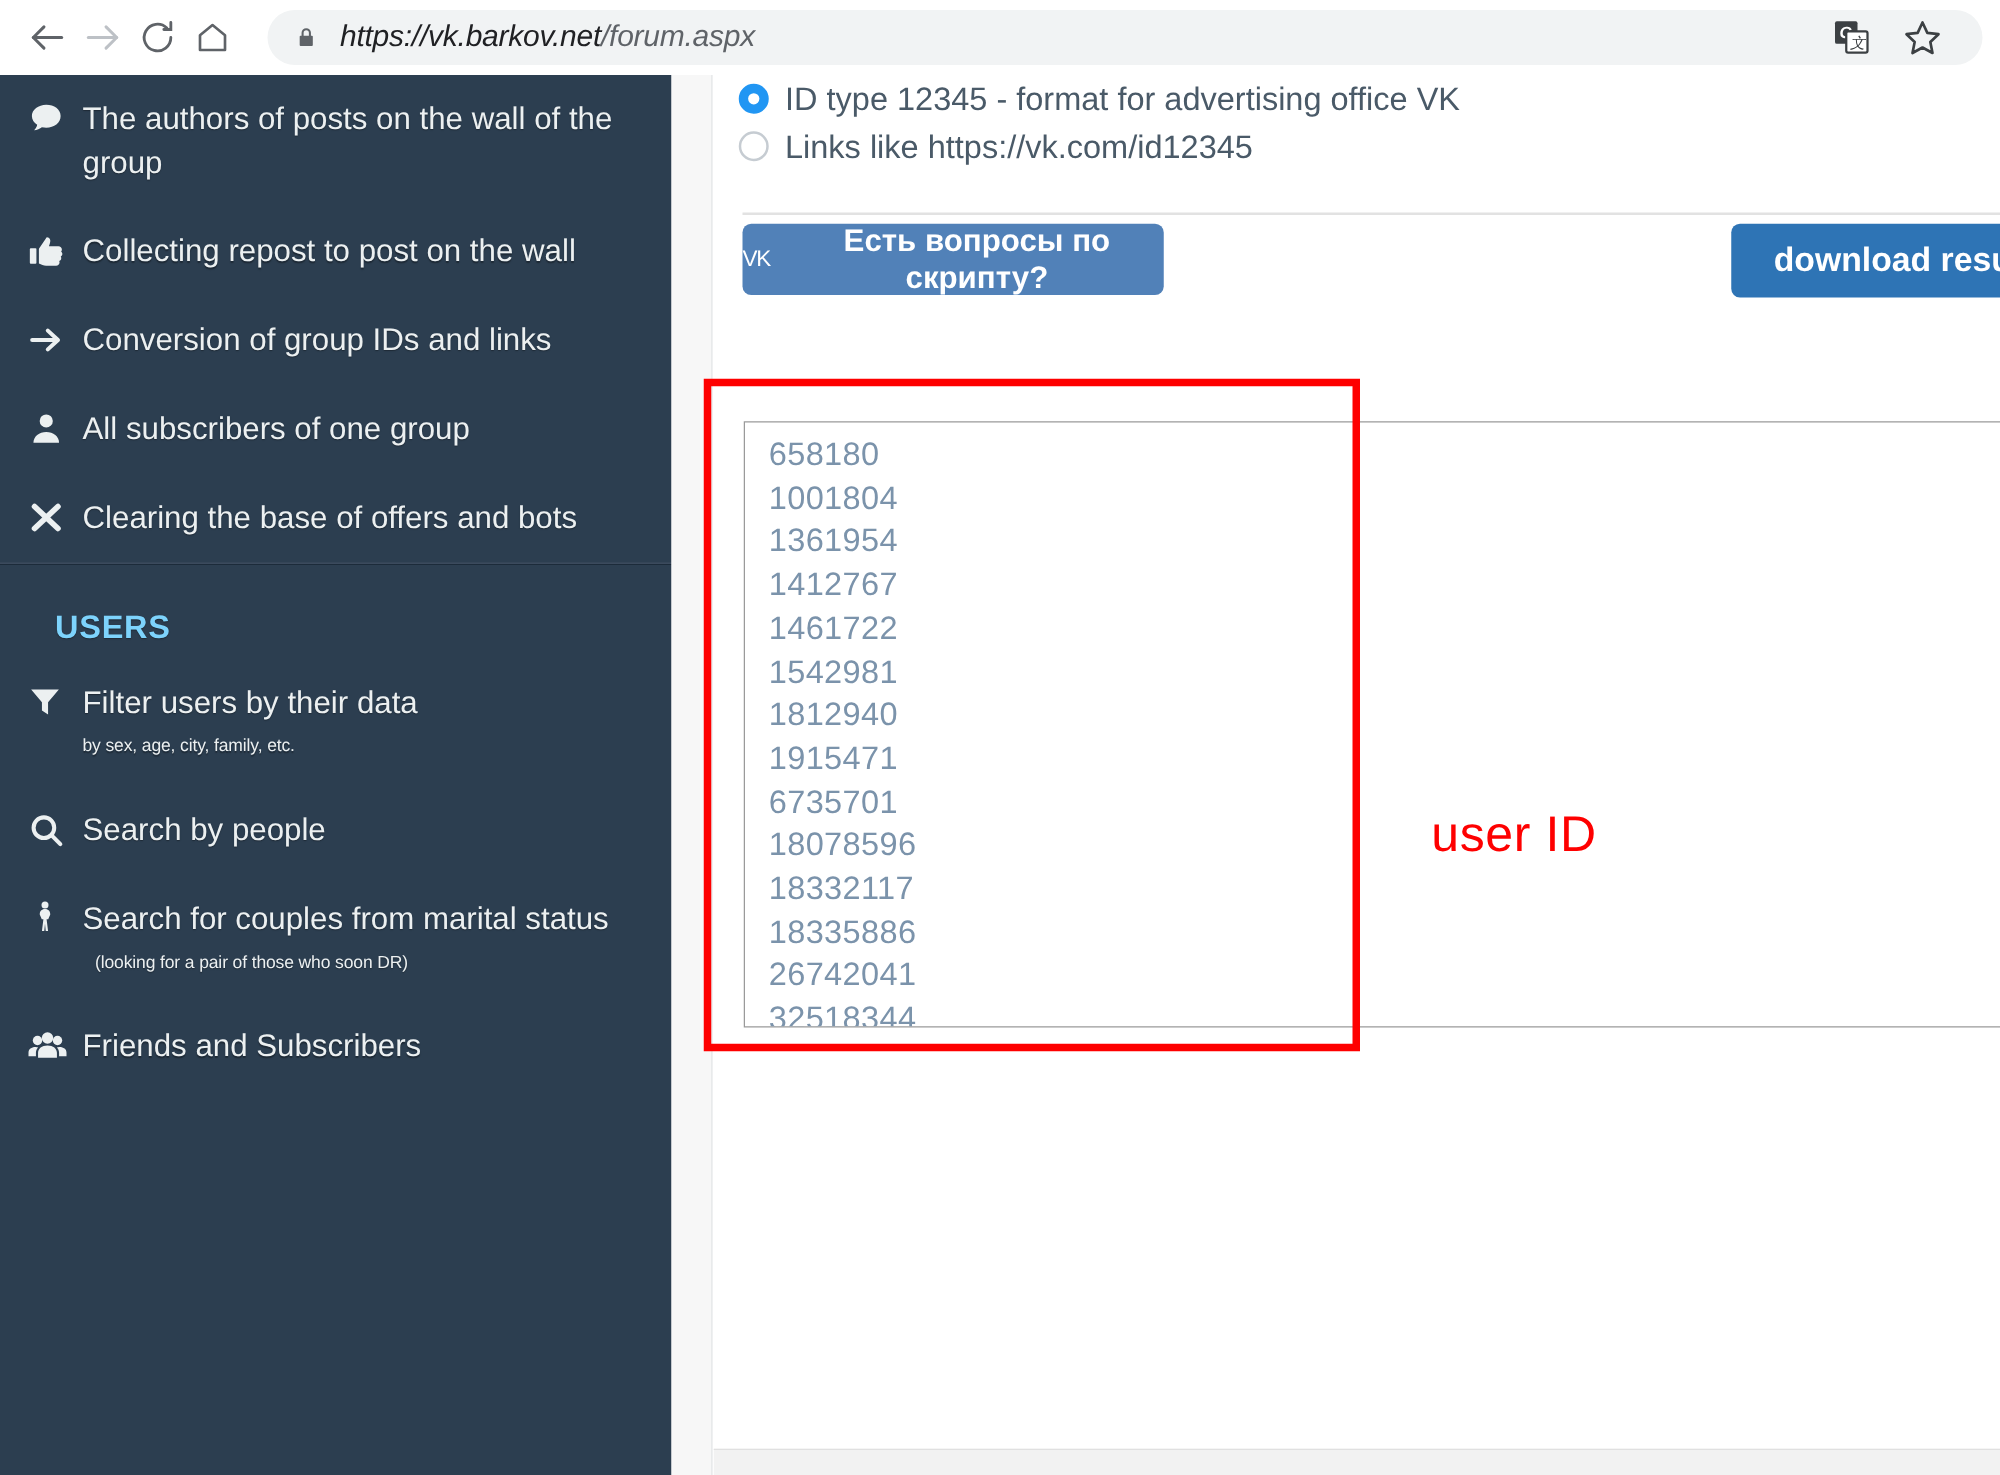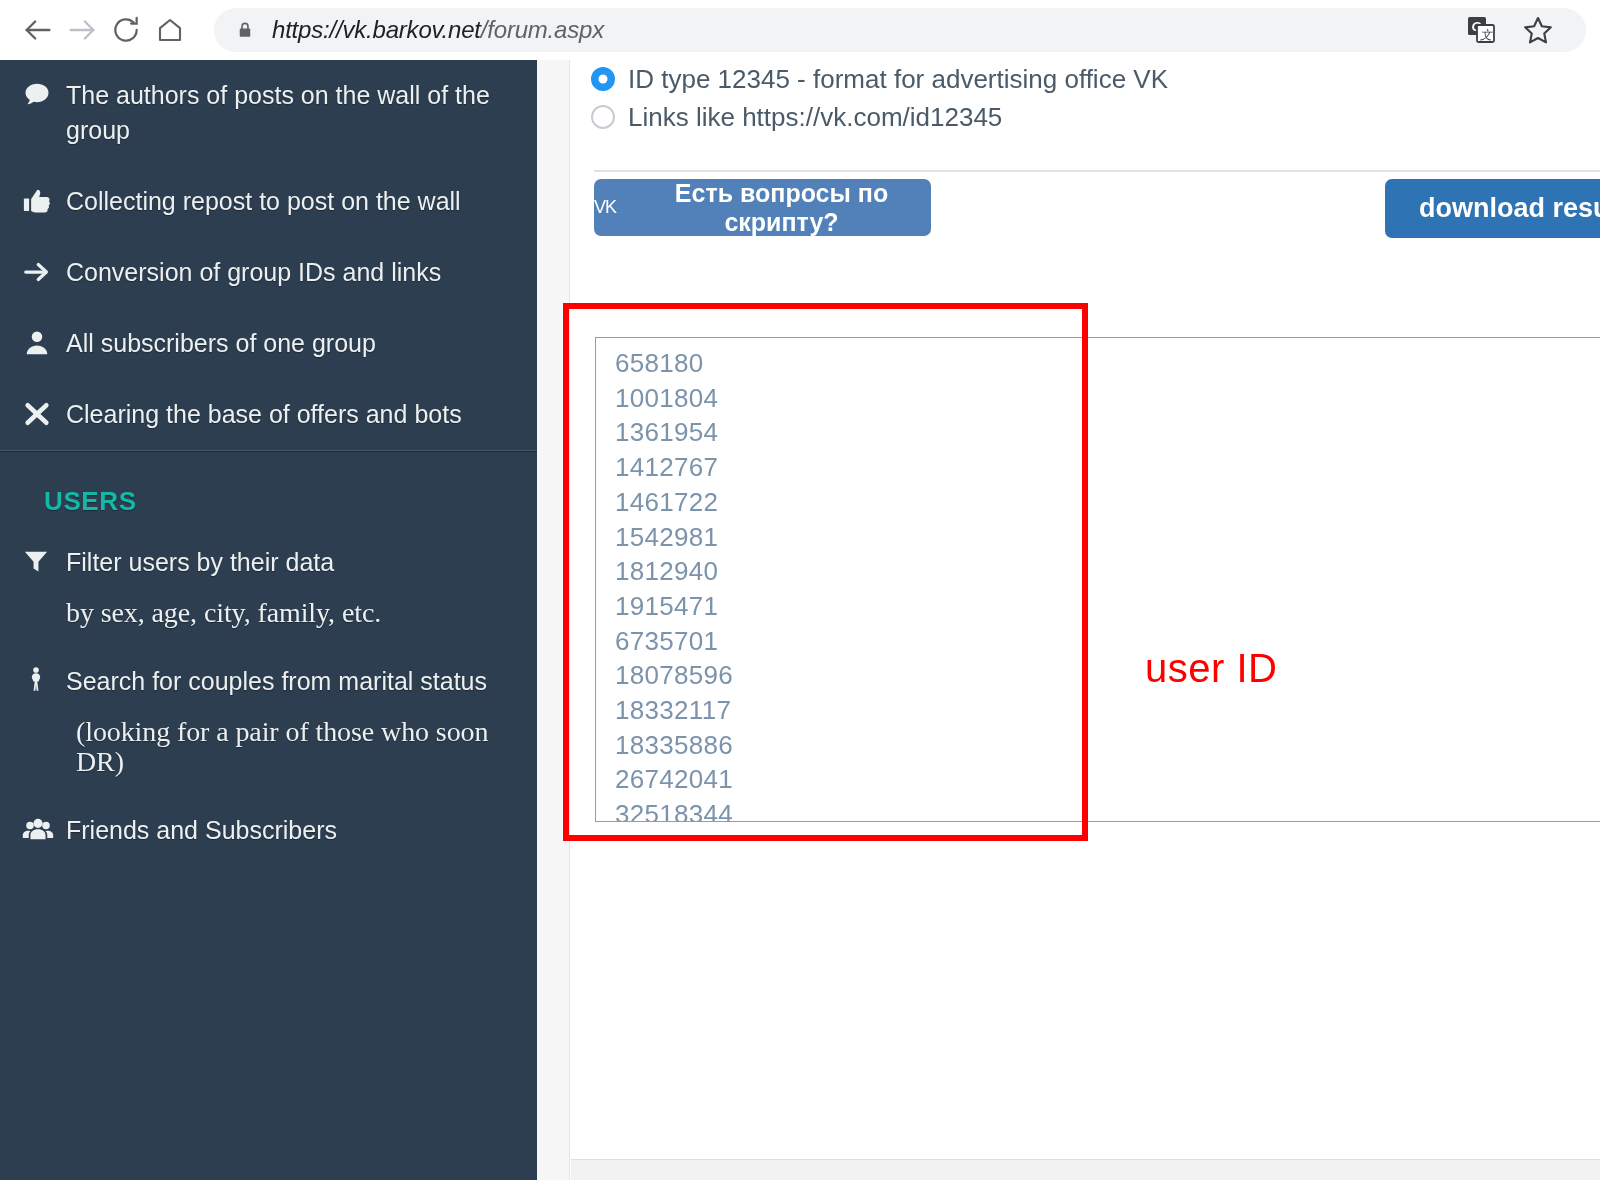--- a/index.html
+++ b/index.html
@@ -78,41 +78,40 @@
   .sidebar-item .ic {
     width: 44px; flex: 0 0 44px;
     display: flex; align-items: flex-start; justify-content: flex-start;
     padding-top: 2px;
     color: #ecf0f1;
   }
   .sidebar-item .ic svg { display:block; }
   .sidebar-item .txt { flex: 1 1 auto; }
   .sidebar-item .sub {
     display: block;
-    font-size: 28px;
+    font-size: 14px;
     line-height: 30px;
-    margin-top: 18px;
+    margin-top: 1px;
     letter-spacing: -0.1px;
-    font-family: Liberation Serif, serif;
   }
   .sidebar-item .sub.indent { margin-left: 10px; }
   .sidebar-item.active {
     background: #34495e;
   }
   .sidebar-item.active::after {
     content: "";
     position: absolute; right: 0; top: 0; bottom: 0;
     width: 12px; background: #16b08a;
   }
   .sb-divider {
     height: 2px; background: #1c2b3a;
     border-top: 1px solid #46566a;
   }
   .sb-section-title {
-    color: #14b8a6;
+    color: #7dd3fc;
     font-size: 26px;
     font-weight: bold;
     letter-spacing: 0.6px;
     padding: 34px 0 10px 44px;
     text-shadow: 0 1px 1px rgba(0,0,0,0.35);
   }
 
   
   .gutter {
     position: absolute; left: 537px; top: 0;
@@ -344,20 +343,29 @@
         <svg width="28" height="28" viewBox="0 0 24 24" fill="currentColor">
             <path d="M2.5 4h19l-7.4 8.6V21l-4.2-2.6v-5.8z"></path>
           </svg>
       </span>
       <span class="txt">
         <span>Filter users by their data</span>
         <span class="sub">by sex, age, city, family, etc.</span>
       </span>
     </div>
 
+    <div class="sidebar-item">
+      <span class="ic">
+        <svg width="30" height="30" viewBox="0 0 24 24" fill="none" stroke="currentColor" stroke-width="2.6" stroke-linecap="round">
+            <circle cx="10.5" cy="10.5" r="6.6"></circle>
+            <line x1="15.6" y1="15.6" x2="21" y2="21"></line>
+          </svg>
+      </span>
+      <span class="txt">Search by people</span>
+    </div>
 
     <div class="sidebar-item">
       <span class="ic">
         <svg width="28" height="28" viewBox="0 0 24 24" fill="currentColor">
             <circle cx="12" cy="3.4" r="2.4"></circle>
             <path d="M12 6.2c-2.4 0-3.6 1.6-3.6 3.7l1.4 3.3h1.1l-1 8h1.6l.5-5 .5 5h1.6l-1-8h1.1l1.4-3.3c0-2.1-1.2-3.7-3.6-3.7z"></path>
           </svg>
       </span>
       <span class="txt">
         <span>Search for couples from marital status</span>

